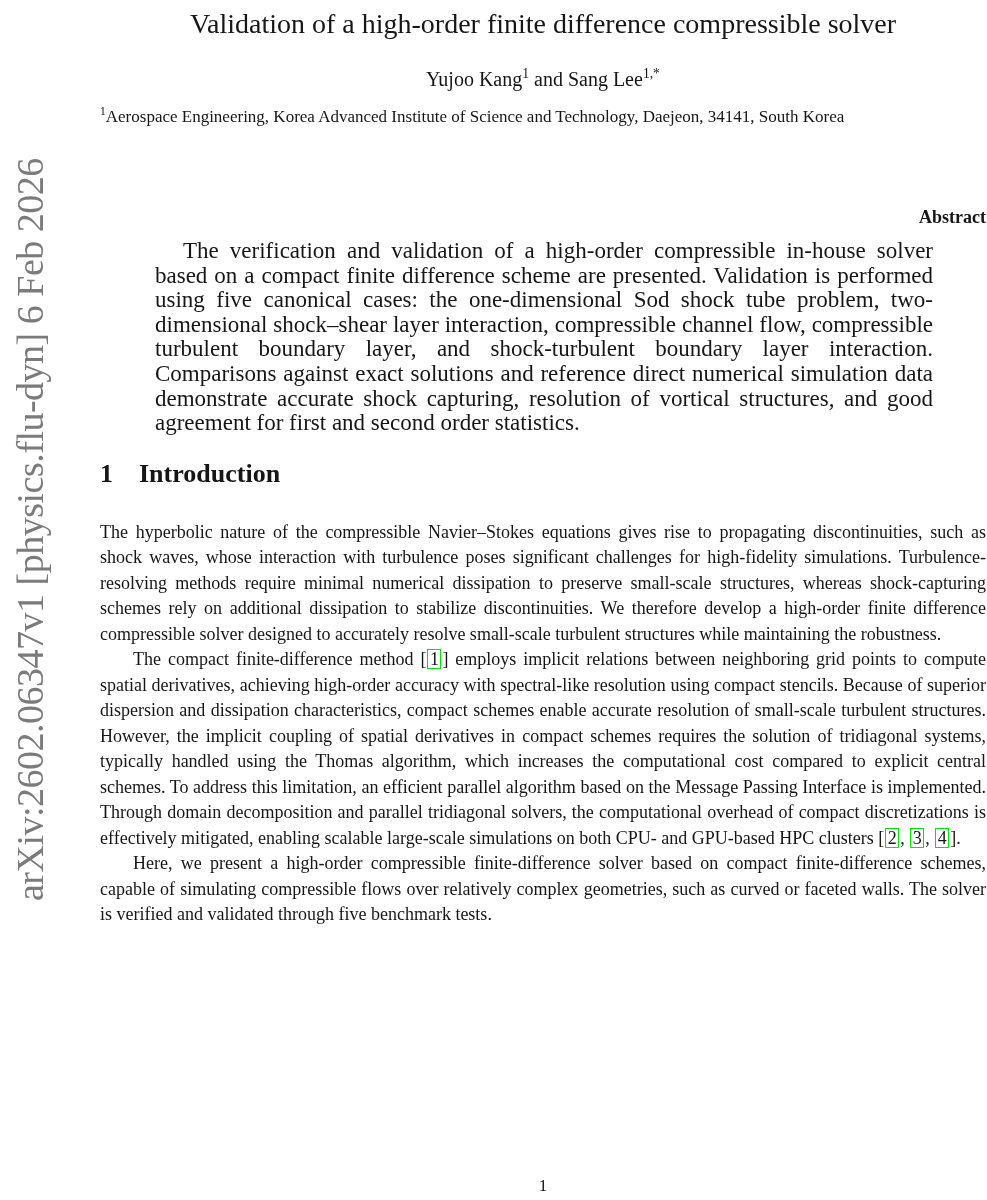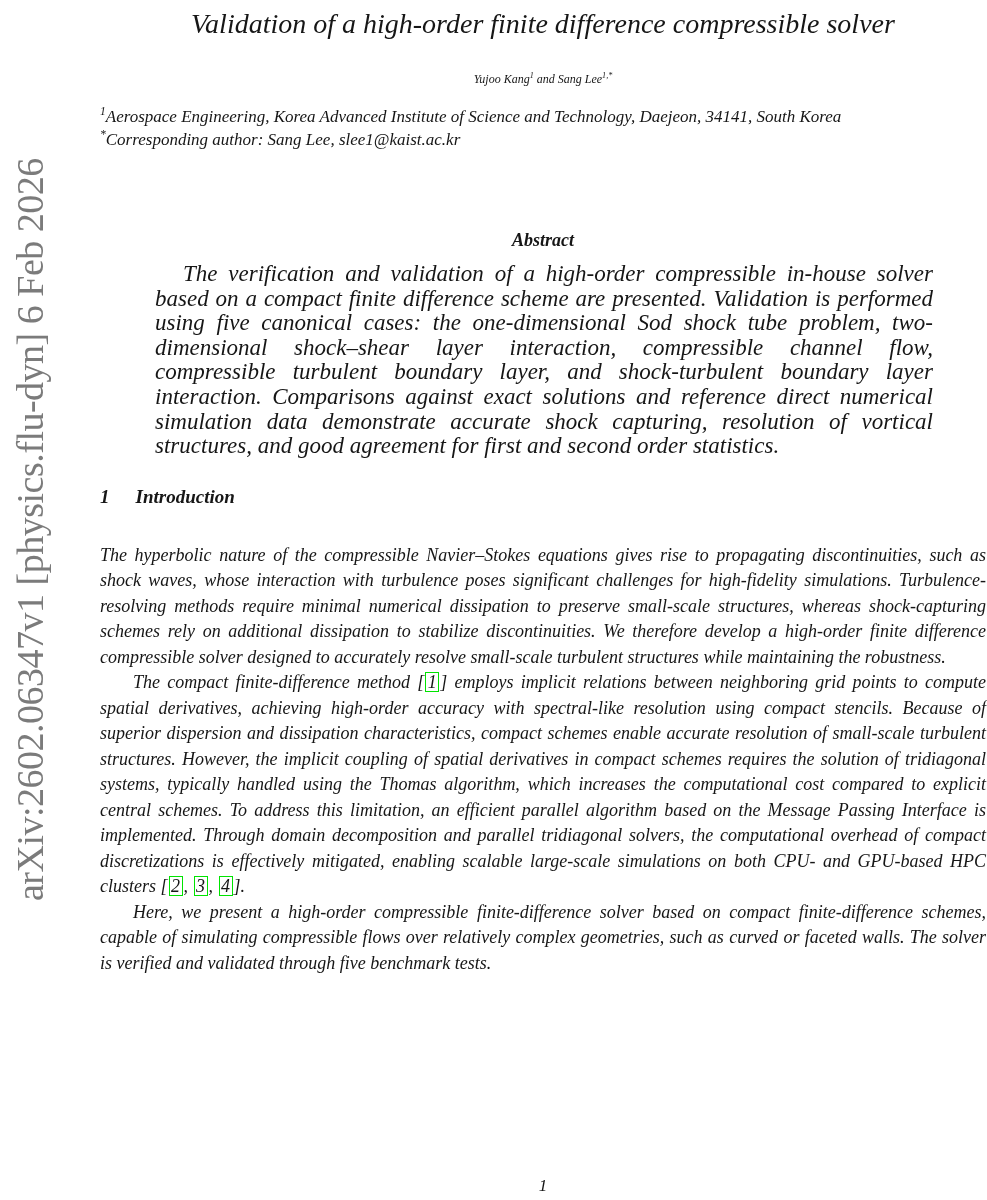--- a/index.html
+++ b/index.html
@@ -29,62 +29,61 @@
     color: #7b7b7b;
     text-align: center;
     white-space: nowrap;
     user-select: none;
   }
   .content {
     position: absolute;
     left: 100px;
     top: 0;
     width: 886px;
-    font-style: italic;
   }
   .title {
     margin-top: 6px;
     text-align: center;
     font-size: 28px;
     line-height: 36px;
   }
   .authors {
     margin-top: 24px;
     text-align: center;
-    font-size: 12px;
+    font-size: 20px;
     line-height: 26px;
   }
   .affil, .corresp {
     text-align: left;
     font-size: 17px;
     line-height: 23px;
   }
   .affil { margin-top: 13px; }
   sup {
     font-size: 68%;
     line-height: 0;
   }
   .abs-head {
     margin-top: 77px;
-    text-align: center;
+    text-align: right;
     font-weight: bold;
     font-size: 18px;
     line-height: 24px;
   }
   .abs-body {
     margin: 10px 53px 0 55px;
     font-size: 23px;
     line-height: 24.6px;
     text-align: justify;
     text-indent: 28px;
   }
   .section-head {
     margin-top: 22px;
     font-weight: bold;
-    font-size: 19px;
+    font-size: 26px;
     line-height: 32px;
   }
   .section-head .sec-num {
     display: inline-block;
     margin-right: 26px;
   }
   .body-par {
     margin: 0;
     font-size: 18px;
     line-height: 25.5px;
@@ -118,21 +117,20 @@
   <div class="watermark">arXiv:2602.06347v1  [physics.flu-dyn]  6 Feb 2026</div>
 
   <div class="content">
 
     <div class="title">Validation of a high-order finite difference compressible solver</div>
 
     <div class="authors"><span>Yujoo Kang</span><sup>1</sup><span> and </span><span>Sang Lee</span><sup>1,*</sup></div>
 
     <div class="affil"><sup>1</sup><span>Aerospace Engineering, Korea Advanced Institute of Science and Technology, Daejeon, 34141, South Korea</span></div>
 
-    <div class="corresp"><sup>*</sup><span>Corresponding author: Sang Lee, slee1@kaist.ac.kr</span></div>
 
     <div class="abs-head">Abstract</div>
 
     <div class="abs-body">The verification and validation of a high-order compressible in-house solver based on a compact finite difference scheme are presented. Validation is performed using five canonical cases: the one-dimensional Sod shock tube problem, two-dimensional shock–shear layer interaction, compressible channel flow, compressible turbulent boundary layer, and shock-turbulent boundary layer interaction. Comparisons against exact solutions and reference direct numerical simulation data demonstrate accurate shock capturing, resolution of vortical structures, and good agreement for first and second order statistics.</div>
 
     <div class="section-head"><span class="sec-num">1</span><span>Introduction</span></div>
 
     <p class="body-par first">The hyperbolic nature of the compressible Navier–Stokes equations gives rise to propagating discontinuities, such as shock waves, whose interaction with turbulence poses significant challenges for high-fidelity simulations. Turbulence-resolving methods require minimal numerical dissipation to preserve small-scale structures, whereas shock-capturing schemes rely on additional dissipation to stabilize discontinuities. We therefore develop a high-order finite difference compressible solver designed to accurately resolve small-scale turbulent structures while maintaining the robustness.</p>
 
     <p class="body-par indent"><span>The compact finite-difference method [</span><span class="cite">1</span><span>] employs implicit relations between neighboring grid points to compute spatial derivatives, achieving high-order accuracy with spectral-like resolution using compact stencils. Because of superior dispersion and dissipation characteristics, compact schemes enable accurate resolution of small-scale turbulent structures. However, the implicit coupling of spatial derivatives in compact schemes requires the solution of tridiagonal systems, typically handled using the Thomas algorithm, which increases the computational cost compared to explicit central schemes. To address this limitation, an efficient parallel algorithm based on the Message Passing Interface is implemented. Through domain decomposition and parallel tridiagonal solvers, the computational overhead of compact discretizations is effectively mitigated, enabling scalable large-scale simulations on both CPU- and GPU-based HPC clusters [</span><span class="cite">2</span><span>, </span><span class="cite">3</span><span>, </span><span class="cite">4</span><span>].</span></p>

